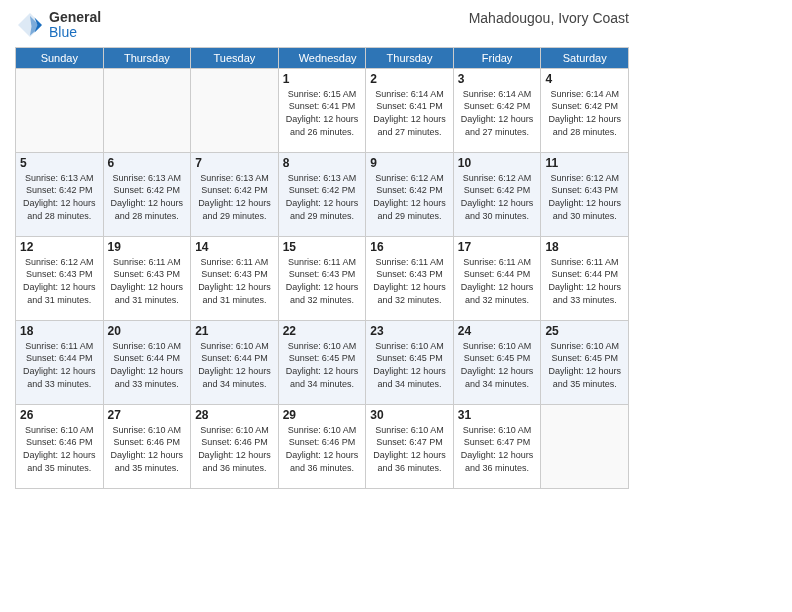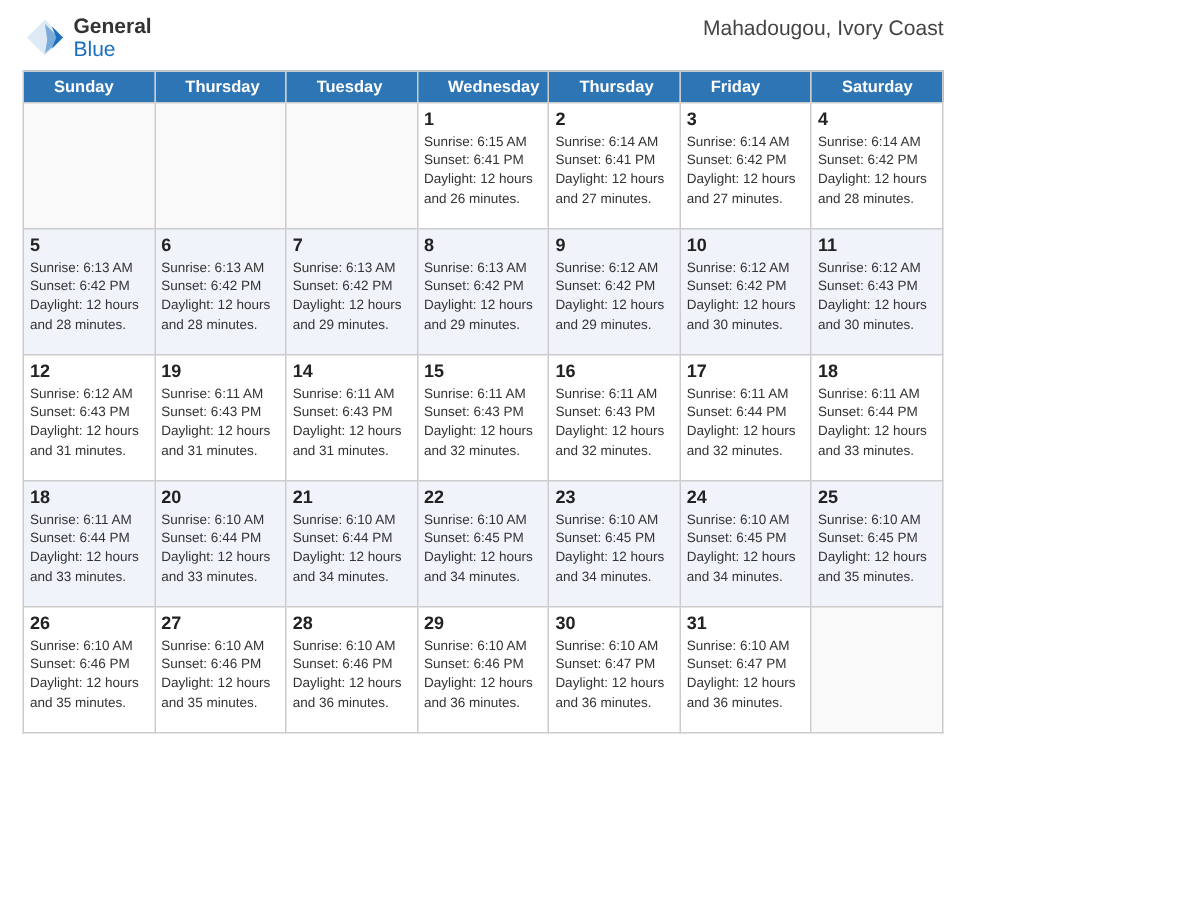--- a/index.html
+++ b/index.html
@@ -61,23 +61,23 @@
     }
     .calendar {
       width: 100%;
       border-collapse: collapse;
       table-layout: fixed;
     }
     .calendar th {
       background: #2e75b6;
       color: #fff;
       font-size: 11px;
-      font-weight: bold;
+      font-weight: normal;
       padding: 4px 20px;
-      text-align: left;
+      text-align: center;
       border: 1px solid #ccc;
     }
     .calendar td {
       border: 1px solid #ccc;
       vertical-align: top;
       padding: 3px 4px;
       font-size: 9.5px;
       color: #333;
       background: #fff;
       height: 84px;
@@ -89,20 +89,21 @@
       font-size: 12px;
       font-weight: bold;
       color: #222;
       display: block;
       margin-bottom: 2px;
     }
     .cell-text {
       font-size: 9px;
       line-height: 1.4;
       color: #333;
+      text-align: center;
     }
     .row-shaded td {
       background: #f0f4fa;
     }
   </style>
 </head>
 <body>
 
 <div class="page">
   <div class="header">

